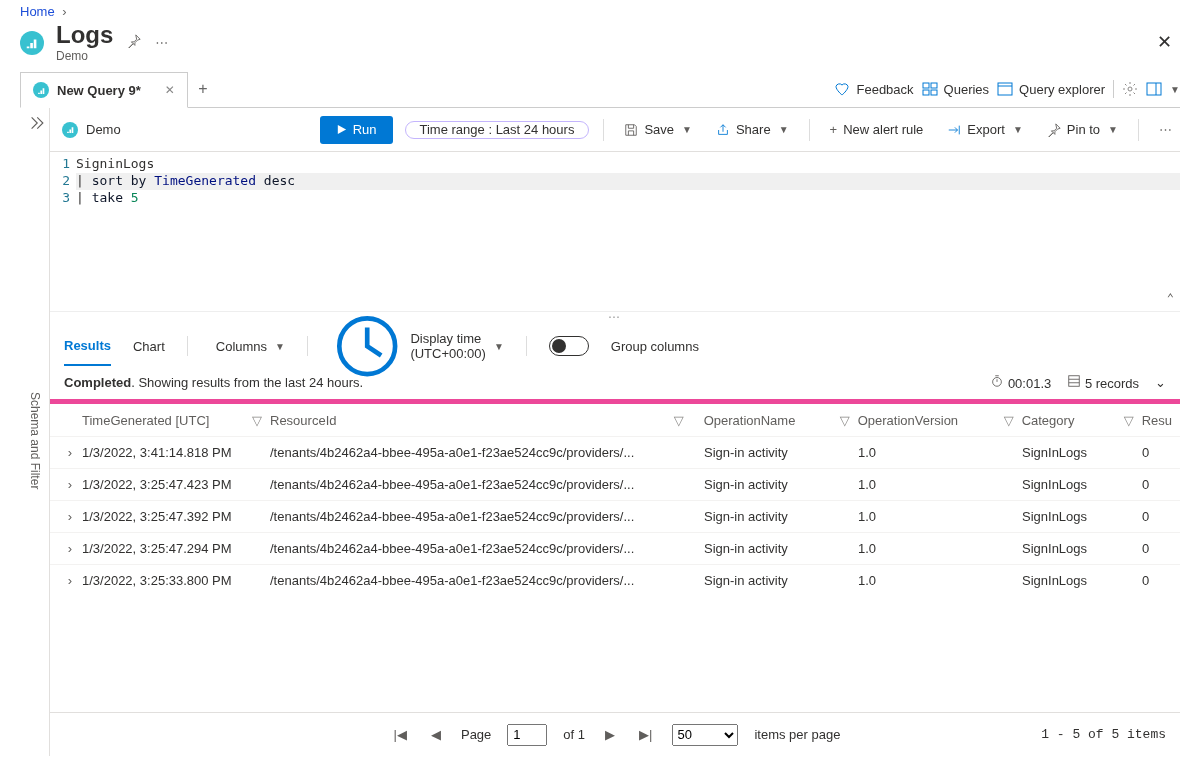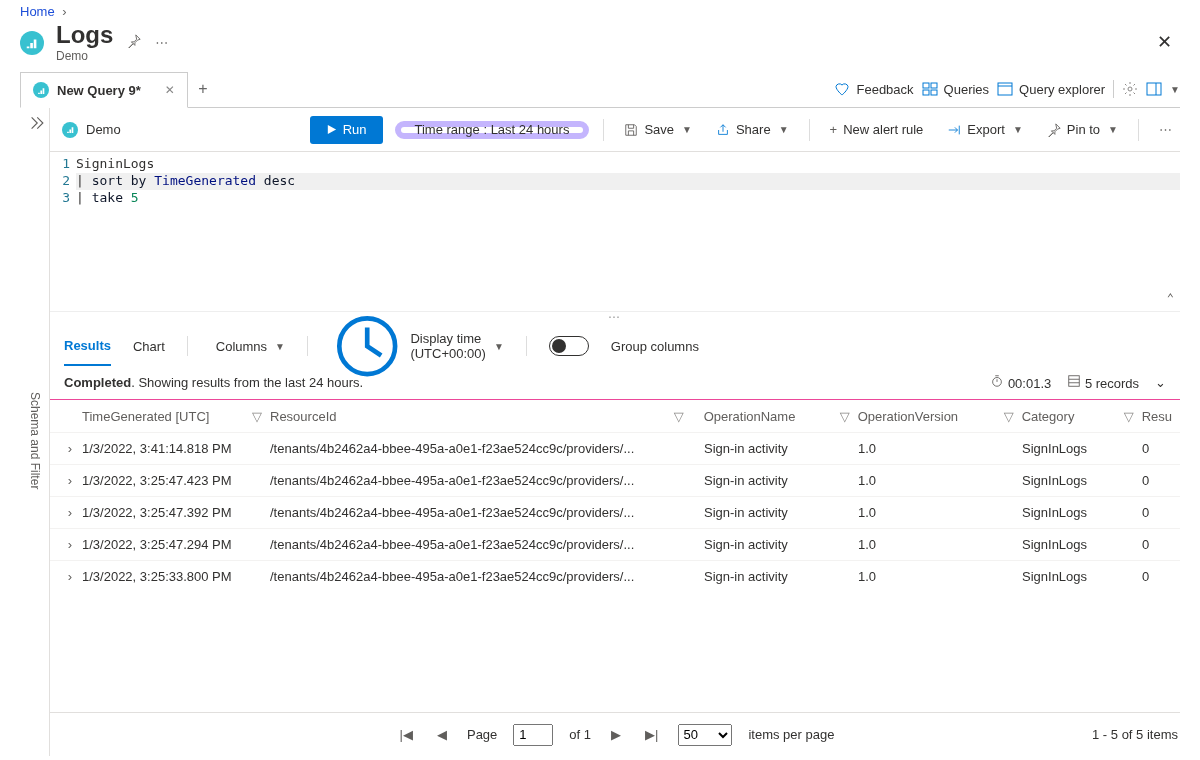--- a/index.html
+++ b/index.html
@@ -31,21 +31,21 @@
   .side-rail .expand { width:18px; height:18px; cursor:pointer;}
   .side-rail .vtext { writing-mode:vertical-rl; text-orientation:mixed; color:#605e5c; margin-top:260px; font-size:12px;}
   .main { flex:1; display:flex; flex-direction:column; position:relative; }
   .toolbar { display:flex; align-items:center; height:44px; border-bottom:1px solid #e1dfdd; gap:12px; padding-left:4px;}
   .scope { display:flex; align-items:center; gap:8px; padding:0 8px; }
   .scope .scope-icon { width:16px; height:16px; border-radius:8px; background:#38c1d0; display:inline-flex; align-items:center; justify-content:center;}
   .scope .scope-icon svg { width:9px; height:9px; fill:#fff;}
   .flex-spacer { flex:1; }
   .run-btn { background:#0078d4; color:#fff; border:none; border-radius:3px; height:28px; padding:8px 16px; display:flex; align-items:center; gap:6px; cursor:pointer; font-size:13px;}
   .run-btn svg { width:11px; height:11px; fill:#fff;}
-  .time-pill { border:6px solid #c4b5fd; border-radius:14px; height:18px; display:flex; align-items:center; padding:0 14px; cursor:pointer; font-size:13px;}
+  .time-pill { border:1px solid #c4b5fd; border-radius:14px; height:18px; display:flex; align-items:center; padding:0 14px; cursor:pointer; font-size:13px;}
   .bar-div { width:1px; height:22px; background:#ddd; margin:0 2px;}
   .tbtn { display:flex; align-items:center; gap:6px; padding:0 6px; cursor:pointer; color:#323130; }
   .tbtn svg { width:14px; height:14px; }
   .chev { color:#605e5c; font-size:10px; margin-left:2px;}
   .more-dots { cursor:pointer; color:#605e5c; letter-spacing:2px; padding:0 6px;}
   .editor { position:relative; height:160px; font-family: Consolas, monospace; font-size:13px; display:flex; border-bottom:1px solid #eee;}
   .gutter { width:26px; text-align:right; color:#237893; padding:4px 6px 0 0;}
   .gutter div { height:17px; }
   .code { flex:1; padding-top:4px; }
   .code .line { height:17px; white-space:pre;}
@@ -58,39 +58,39 @@
   .result-tabs { display:flex; align-items:center; height:40px; padding-left:14px; gap:22px; }
   .result-tabs .rtab { cursor:pointer; height:40px; display:flex; align-items:center;}
   .result-tabs .rtab.active { color:#0078d4; border-bottom:2px solid #0078d4; font-weight:600;}
   .result-tabs .sep2 { width:1px; height:20px; background:#ddd;}
   .result-tabs .tool { display:flex; align-items:center; gap:6px; cursor:pointer;}
   .toggle { width:40px; height:20px; border-radius:10px; border:1px solid #323130; position:relative; cursor:pointer; display:inline-block;}
   .toggle .knob { position:absolute; left:2px; top:2px; width:14px; height:14px; border-radius:7px; background:#323130;}
   .status-bar { display:flex; align-items:center; padding:8px 14px; font-size:13px;}
   .status-bar .right { margin-left:auto; display:flex; align-items:center; gap:16px;}
   .status-bar svg { width:14px; height:14px;}
-  .grid { border-top:1px solid #ec4899; }
+  .grid { border-top:5px solid #ec4899; }
   .grid-header, .grid-row { display:flex; align-items:center; height:32px; padding:0 8px;}
   .grid-header { color:#605e5c; font-size:13px; }
   .grid-row { border-top:1px solid #f3f2f1; }
   .c-exp { flex:0 0 24px; text-align:center; cursor:pointer; color:#605e5c;}
   .c-t  { flex:0 0 188px; }
   .c-r  { flex:1 1 auto; overflow:hidden; text-overflow:ellipsis; white-space:nowrap; padding-right:12px;}
   .c-o  { flex:0 0 154px; }
   .c-v  { flex:0 0 164px; }
   .c-c  { flex:0 0 120px; }
   .c-re { flex:0 0 30px; }
   .filter-ico { margin-left:auto; color:#8a8886; cursor:pointer; padding-right:8px;}
   .hcell { display:flex; align-items:center; }
   .pager { border-top:1px solid #e1dfdd; height:44px; display:flex; align-items:center; justify-content:center; gap:16px; margin-top:auto; position:relative;}
   .pager .pbtn { color:#605e5c; cursor:pointer; font-size:13px; padding:2px 4px;}
   .pager input, .pager select { height:22px; font-size:13px; }
   .pager input { width:40px; text-align:left; padding-left:4px;}
-  .pager select { width:54px; }
-  .pager .range { position:absolute; right:2px;}
+  .pager select { width:66px; }
+  .pager .range { position:absolute; right:14px;font-family:Liberation Mono, monospace;}
   svg { stroke:currentColor; fill:none;}
 </style>
 </head>
 <body>
 
 <div class="breadcrumb">
   <a href="#">Home</a>
   <span class="sep">›</span>
 </div>
 

